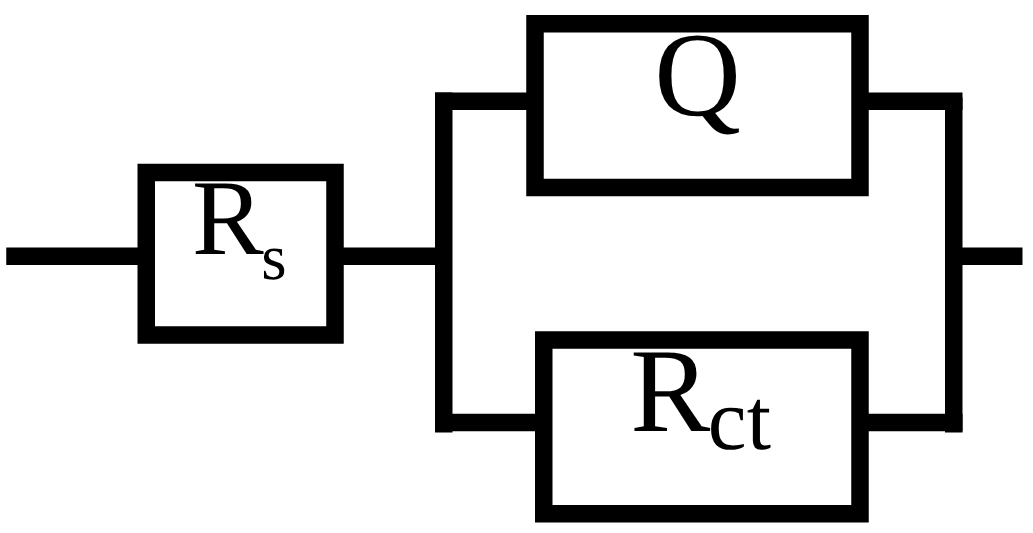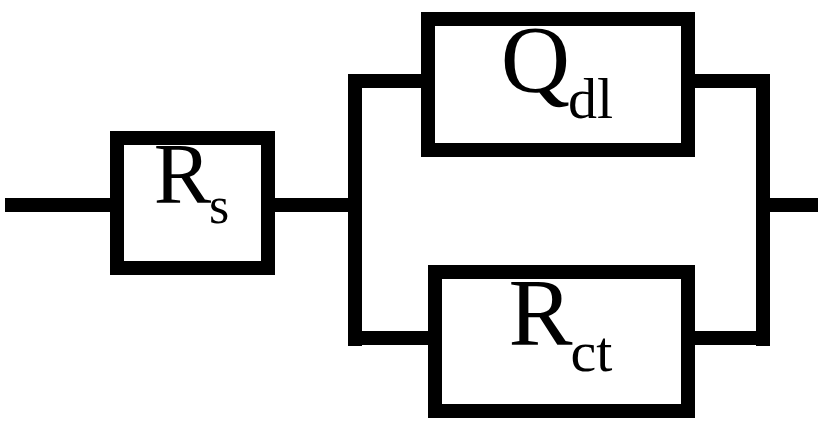--- a/index.html
+++ b/index.html
@@ -64,21 +64,21 @@
   }
   #label-qdl .base { font-size: 96px; }
   #label-qdl .sub  { font-size: 58px; top: 26px; }
   #label-rct {
     left: 428px;
     top: 265px;
     width: 267px;
     height: 153px;
   }
   #label-rct .base { font-size: 96px; }
-  #label-rct .sub  { font-size: 58px; top: 26px; text-align: right; }
+  #label-rct .sub  { font-size: 70px; top: 14px; text-align: right; }
 </style>
 </head>
 <body>
 
 <div id="circuit-canvas">
 
   <svg id="circuit-svg" viewBox="0 0 826 426" xmlns="http://www.w3.org/2000/svg">
 
     <g stroke="#000000" stroke-width="14" stroke-linecap="butt" fill="none">
 
@@ -111,21 +111,20 @@
     </g>
   </svg>
 
   <div class="comp-label" id="label-rs">
     <span class="base">R</span>
       <span class="sub">s</span>
   </div>
 
   <div class="comp-label" id="label-qdl">
     <span class="base">Q</span>
-      <span class="sub">dl</span>
   </div>
 
   <div class="comp-label" id="label-rct">
     <span class="base">R</span>
       <span class="sub">ct</span>
   </div>
 
 </div>
 
 </body></html>

